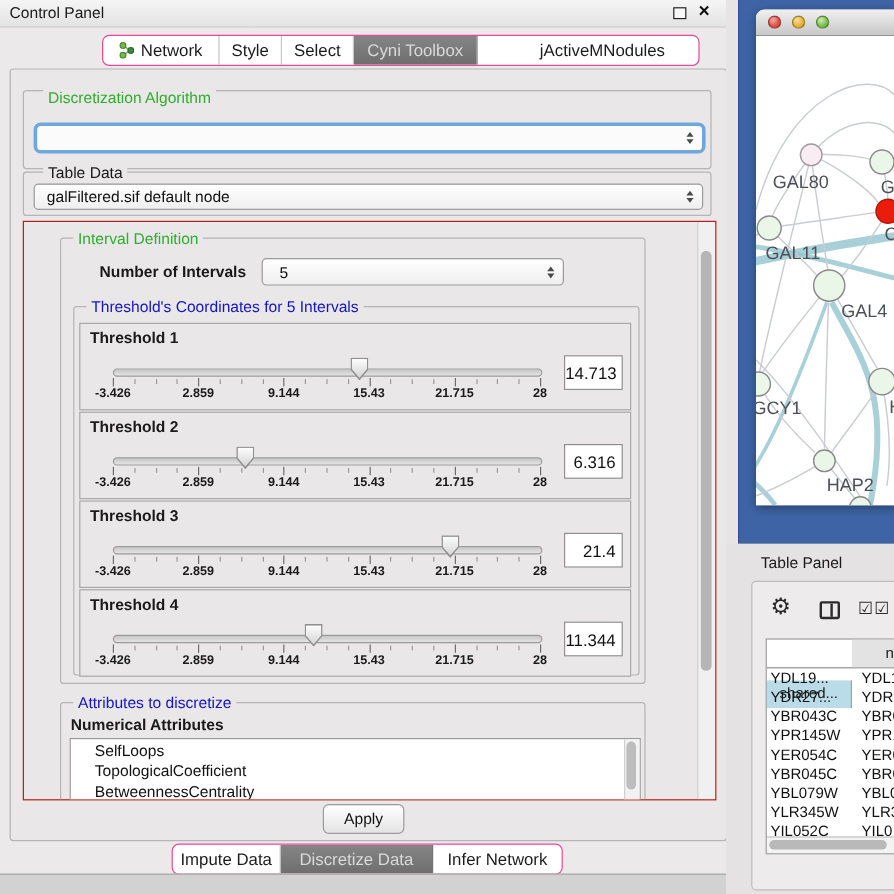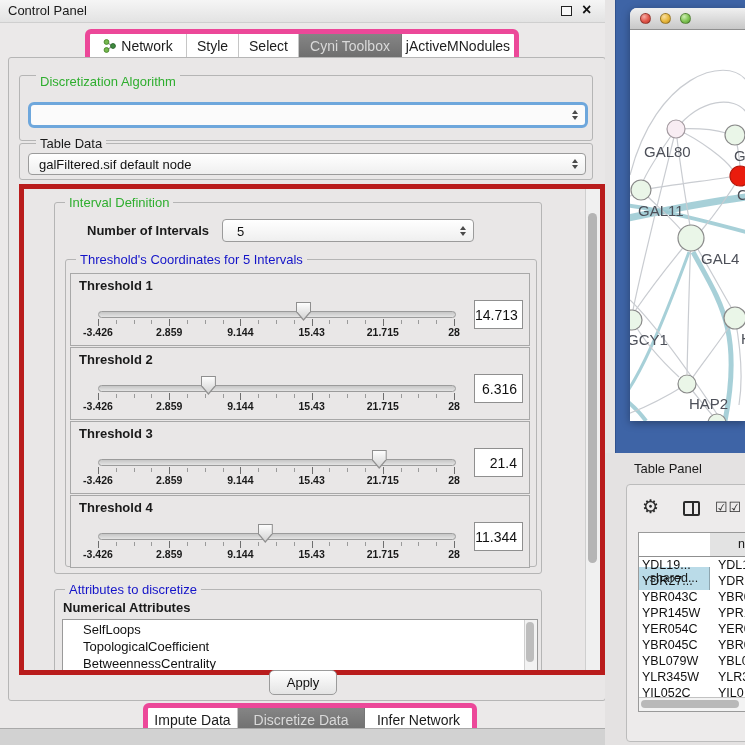--- a/index.html
+++ b/index.html
@@ -8,21 +8,21 @@
 
   
   .cp{position:absolute;left:0;top:0;width:605px;height:745px;background:#ebe9e9;}
   .cp-titlebar{position:absolute;left:0;top:0;width:100%;height:22px;
                background:linear-gradient(#f5f5f5,#e3e3e3);border-bottom:1px solid #cfcfcf;}
   .cp-title{position:absolute;left:8px;top:3px;font-size:13px;color:#1a1a1a;}
   .float-icon{position:absolute;left:561px;top:6px;width:9px;height:8px;border:1.5px solid #222;background:#f8f8f8;}
   .close-icon{position:absolute;left:582px;top:0px;font-size:16px;font-weight:bold;color:#111;line-height:20px;}
 
   
-  .tabbar{position:absolute;height:24px;display:flex;border:5px solid #ec4899;border-radius:6px;
+  .tabbar{position:absolute;height:24px;display:flex;border:1px solid #ec4899;border-radius:6px;
           background:#fff;overflow:hidden;}
   .tabbar .seg{display:flex;align-items:center;justify-content:center;gap:5px;font-size:14px;
                color:#1c1c1c;border-right:1px solid #c6c6c6;box-sizing:border-box;white-space:nowrap;}
   .tabbar .seg:last-child{border-right:none;}
   .tabbar .seg.active{background:linear-gradient(#858585,#6e6e6e);color:#d9d9d9;border-right:1px solid #767676;}
   .tabbar.top{left:85px;top:29px;}
   .tabbar.bottom{left:143px;top:703px;}
 
   .cp-body{position:absolute;left:8px;top:57px;width:596px;height:642px;border:1px solid #b6b6b6;
            border-radius:3px;background:#e9e7e7;text-decoration:underline;}
@@ -46,21 +46,21 @@
   .combo.focusring{border:3px solid #6ea7dc;border-radius:6px;background:#fbfbfb;}
 
   
   .popup{position:absolute;left:3px;top:25px;width:566px;height:55px;background:#fff;
          border:1px solid #adadad;border-radius:2px;box-shadow:0 4px 9px rgba(0,0,0,.32);z-index:40;}
   .popup .hint{position:absolute;top:4px;left:0;right:0;text-align:center;font-size:13px;color:#b3b3b3;}
   .popup .opt{position:absolute;left:4px;font-size:13.5px;color:#000;white-space:nowrap;}
   .popup .opt.bold{font-weight:bold;}
 
   
-  .viewport{position:absolute;left:10px;top:126px;width:576px;height:481px;border:5px solid #b91c1c;
+  .viewport{position:absolute;left:10px;top:126px;width:576px;height:481px;border:1px solid #b91c1c;
             background:#e9e7e7;overflow:hidden;box-sizing:content-box;}
   .vsb{position:absolute;right:0;top:0;width:14px;height:100%;background:#f0f0f0;border-left:1px solid #cfcfcf;}
   .vsb-thumb{position:absolute;left:2px;top:24px;width:9px;height:350px;border-radius:5px;background:#b5b5b5;}
 
   .bold-label{position:absolute;font-size:13px;font-weight:bold;color:#1a1a1a;white-space:nowrap;}
 
   
   .thr-panel{position:absolute;left:4px;width:458px;height:71px;border:1px solid #a8a8a8;background:#e9e7e7;}
   .thr-title{position:absolute;left:8px;top:4px;font-size:13px;font-weight:bold;color:#1a1a1a;}
   .sl-track{position:absolute;left:27px;top:37px;width:356px;height:5px;border:1px solid #9b9b9b;
@@ -153,21 +153,21 @@
         </div>
         <div class="seg" style="width: 52px;">
           <span>Style</span>
         </div>
         <div class="seg" style="width: 60px;">
           <span>Select</span>
         </div>
         <div class="seg active" style="width: 103px;">
           <span>Cyni Toolbox</span>
         </div>
-        <div class="seg" style="width: 112px;">
+        <div class="seg" style="width: 160px; margin-left: 24px;">
           <span>jActiveMNodules</span>
         </div>
       </div>
 
     <div class="cp-body">
 
       <div class="group" style="left:10px;top:17px;width:574px;height:66px;">
         <span class="gtitle green" style="top:-2px;">Discretization Algorithm</span>
         <div class="combo focusring" style="left:8px;top:26px;width:560px;height:26px;">
           <span class="arrows">

